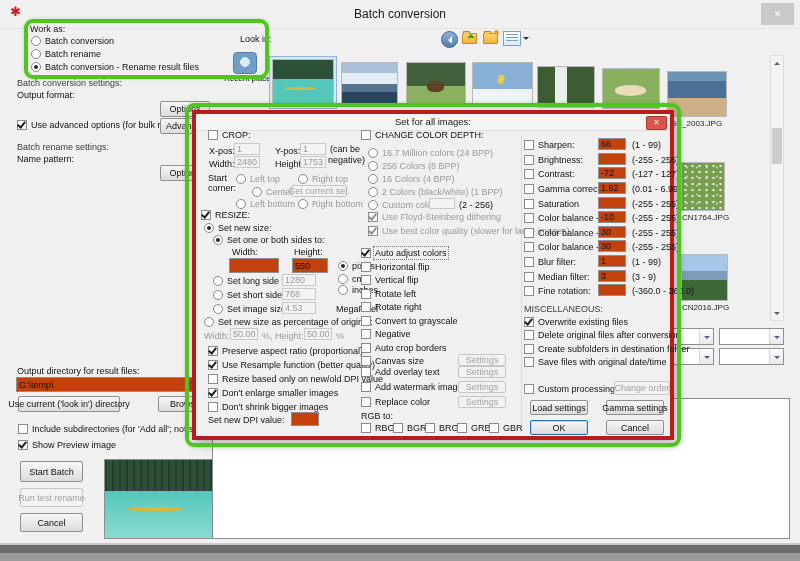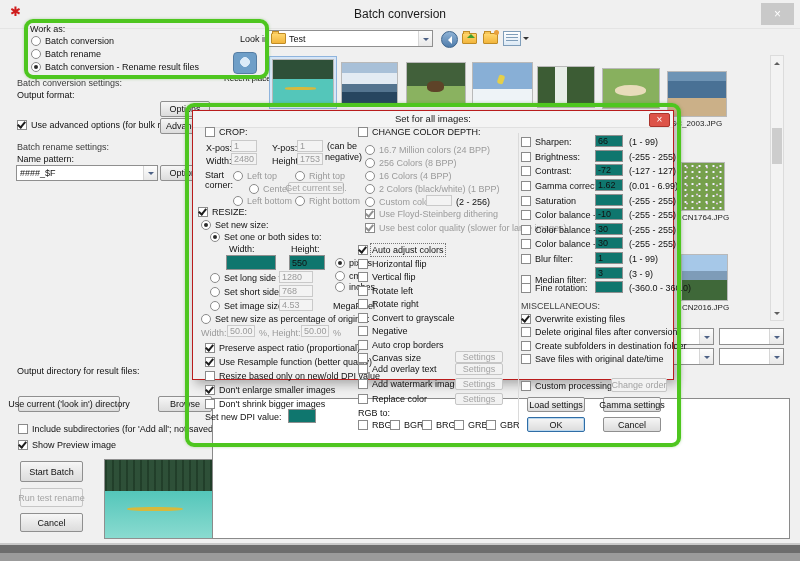--- a/index.html
+++ b/index.html
@@ -4,21 +4,21 @@
 <style>
   html,body{margin:0;padding:0;background:#cfcfcf}
   .screen{position:relative;width:800px;height:561px;background:#f0f0f0;font-family:"Liberation Sans",sans-serif;font-size:9px;color:#111;overflow:hidden}
   .lbl{position:absolute;white-space:nowrap}
   .gray{color:#9a9a9a}
   .sec{color:#3c3c3c}
   .pre{white-space:pre-line}
   .btn{position:absolute;background:linear-gradient(#f6f6f6,#dcdcdc);border:1px solid #8f8f8f;border-radius:2px;display:flex;align-items:center;justify-content:center;font-size:9px;white-space:nowrap;box-sizing:border-box}
   .btn.dis{color:#a3a3a3;background:#f2f2f2;border-color:#c6c6c6}
   .btn.focus{border-color:#2f6da6;box-shadow:inset 0 0 0 1px #bcd8ee}
-  .inp{position:absolute;background:#0f766e;border:1px solid #8f8f8f;font-size:9px;padding:0 2px;display:flex;align-items:center;box-sizing:border-box;white-space:nowrap;overflow:hidden}
+  .inp{position:absolute;background:#c2410c;border:1px solid #8f8f8f;font-size:9px;padding:0 2px;display:flex;align-items:center;box-sizing:border-box;white-space:nowrap;overflow:hidden}
   .inp.dis{background:#f3f3f3;border-color:#c9c9c9;color:#9a9a9a}
   .crow{position:absolute;display:flex;align-items:flex-start;gap:4px;white-space:nowrap}
   .box{width:10px;height:10px;border:1px solid #8a8a8a;background:#fff;flex:0 0 auto;position:relative;box-sizing:border-box}
   .box.c::after{content:"";position:absolute;left:1px;top:-1px;width:3px;height:6px;border-right:2px solid #1d1d1d;border-bottom:2px solid #1d1d1d;transform:rotate(40deg)}
   .box.cg::after{border-color:#8f8f8f}
   .rrow{position:absolute;display:flex;align-items:center;gap:4px;white-space:nowrap}
   .rad{width:10px;height:10px;border:1px solid #8a8a8a;border-radius:50%;background:#fff;flex:0 0 auto;position:relative;box-sizing:border-box}
   .rad.sel::after{content:"";position:absolute;left:2px;top:2px;width:4px;height:4px;border-radius:50%;background:#2b2b2b}
   .rad.selg::after{background:#8f8f8f}
   .combo{position:absolute;background:#fff;border:1px solid #8f8f8f;display:flex;align-items:center;box-sizing:border-box}
@@ -47,21 +47,21 @@
   .th-flowers{background-color:#76a04c;background-image:radial-gradient(#f2f2ff 1px,transparent 1.3px),radial-gradient(#dfc3e2 1px,transparent 1.3px);background-size:7px 6px,10px 9px}
   .th-view{background:linear-gradient(180deg,#a6c8e8 0 35%,#7e9cb8 35% 55%,#3f6839 55%)}
   .fname{position:absolute;font-size:8px;color:#222;white-space:nowrap}
   .preview{position:absolute;border:1px solid #8f8f8f;background:repeating-linear-gradient(90deg,rgba(10,30,15,.35) 0 2px,rgba(10,30,15,0) 2px 7px) top/100% 40% no-repeat,linear-gradient(180deg,#2e5038 0 40%,#54c6ba 40%,#8adbd0 100%)}
   .sb{position:absolute;background:#f3f3f3;border:1px solid #dcdcdc;box-sizing:border-box}
   .sb-btn{position:absolute;left:0;width:100%;height:14px;display:flex;align-items:center;justify-content:center;background:#f3f3f3}
   .sb-btn::after{content:"";border:3px solid transparent}
   .sb-up::after{border-bottom-color:#5f5f5f;margin-top:-3px}
   .sb-dn::after{border-top-color:#5f5f5f;margin-top:3px}
   .sb-thumb{position:absolute;left:1px;width:10px;background:#cdcdcd}
-  .dialog{position:absolute;left:192px;top:110px;width:482px;height:270px;background:#f0f0f0;border:1px solid #b91c1c;z-index:30;box-shadow:3px 4px 10px rgba(0,0,0,.3);box-sizing:border-box}
+  .dialog{position:absolute;left:192px;top:110px;width:482px;height:330px;background:#f0f0f0;border:4px solid #b91c1c;z-index:30;box-shadow:3px 4px 10px rgba(0,0,0,.3);box-sizing:border-box}
   .dlg-title{position:absolute;left:0;top:0;right:0;height:16px;background:#f4f4f4;border-bottom:1px solid #e0e0e0;text-align:center;line-height:16px;font-size:9.5px;color:#1a1a1a}
   .dlg-close{position:absolute;right:3px;top:2px;width:19px;height:12px;background:#dd5449;border:1px solid #aa352d;border-radius:2px;color:#fff;font-size:10px;line-height:10px;display:flex;align-items:center;justify-content:center}
   .vline{position:absolute;width:1px;background:#dadada}
   .frame{position:absolute;border:4px solid #4ec61f;border-radius:9px;pointer-events:none;z-index:40;box-shadow:0 0 3px rgba(60,160,20,.35)}
   .focusbox{outline:1px dotted #777;outline-offset:1px}
   .listbox{position:absolute;background:#fff;border:1px solid #8a8a8a;box-sizing:border-box}
   .bottomstrip{position:absolute;left:0;top:543px;width:800px;height:18px;z-index:50;background:linear-gradient(180deg,#c9c9c9 0 2px,#6d6d6d 2px 10px,#9b9b9b 10px)}
   .tb{position:absolute;display:flex;align-items:center;justify-content:center}
   .tb-back{width:15px;height:15px;border-radius:50%;background:linear-gradient(#8fb3d6,#4f7cab);border:1px solid #3d648c}
   .tb-back::after{content:"";border:4px solid transparent;border-right-color:#fff;margin-left:-4px}
@@ -102,50 +102,42 @@
   <div class="btn" style="left:160px;top:101px;width:50px;height:16px">Options</div>
 
   <div class="crow" style="left:17px;top:120px">
     <span class="box c"></span>
     <span>Use advanced options (for bulk resize...)</span>
   </div>
   <div class="btn" style="left:160px;top:118px;width:52px;height:16px">Advanced</div>
 
   <span class="lbl sec" style="left:17px;top:142px">Batch rename settings:</span>
   <span class="lbl" style="left:17px;top:154px">Name pattern:</span>
-  <div class="combo" style="left:16px;top:165px;width:142px;height:16px">
-    <span class="cv">####_$F</span>
-    <span class="carrow"></span>
-  </div>
   <div class="btn" style="left:160px;top:165px;width:50px;height:16px">Options</div>
 
   <span class="lbl" style="left:17px;top:366px">Output directory for result files:</span>
+  <div class="inp" style="left:16px;top:377px;width:182px;height:15px">G:\temp\</div>
   <div class="btn" style="left:18px;top:396px;width:102px;height:16px">Use current ('look in') directory</div>
   <div class="btn" style="left:158px;top:396px;width:54px;height:16px">Browse</div>
 
   <div class="crow" style="left:18px;top:424px">
     <span class="box"></span>
     <span>Include subdirectories (for 'Add all'; not saved on exit)</span>
   </div>
   <div class="crow" style="left:18px;top:440px">
     <span class="box c"></span>
     <span>Show Preview image</span>
   </div>
 
   <div class="btn" style="left:20px;top:461px;width:63px;height:21px">Start Batch</div>
   <div class="btn dis" style="left:20px;top:488px;width:63px;height:19px">Run test rename</div>
   <div class="btn" style="left:20px;top:513px;width:63px;height:19px">Cancel</div>
   <div class="preview" style="left:104px;top:459px;width:108px;height:78px"></div>
 
   <span class="lbl" style="left:240px;top:34px">Look in:</span>
-  <div class="combo" style="left:267px;top:30px;width:166px;height:17px">
-    <span style="margin-left:3px" class="folder"></span>
-    <span class="cv">Test</span>
-    <span class="carrow"></span>
-  </div>
   <div class="tb tb-back" style="left:441px;top:31px"></div>
   <div class="tb" style="left:462px;top:33px">
     <span class="folder">
         <span class="greenup"></span>
       </span>
   </div>
   <div class="tb" style="left:483px;top:33px">
     <span class="folder">
         <span class="spark"></span>
       </span>
@@ -473,21 +465,21 @@
         <span>Color balance - B:</span>
       </div>
     <div class="inp" style="left:402px;top:126px;width:28px;height:12px">30</div>
     <span class="lbl" style="left:436px;top:128px">(-255 - 255)</span>
     <div class="crow" style="left:328px;top:143px">
         <span class="box"></span>
         <span>Blur filter:</span>
       </div>
     <div class="inp" style="left:402px;top:141px;width:28px;height:12px">1</div>
     <span class="lbl" style="left:436px;top:143px">(1 - 99)</span>
-    <div class="crow" style="left:328px;top:164px">
+    <div class="crow" style="left:328px;top:158px">
         <span class="box"></span>
         <span>Median filter:</span>
       </div>
     <div class="inp" style="left:402px;top:156px;width:28px;height:12px">3</div>
     <span class="lbl" style="left:436px;top:158px">(3 - 9)</span>
     <div class="crow" style="left:328px;top:172px">
         <span class="box"></span>
         <span>Fine rotation:</span>
       </div>
     <div class="inp" style="left:402px;top:170px;width:28px;height:12px"></div>

